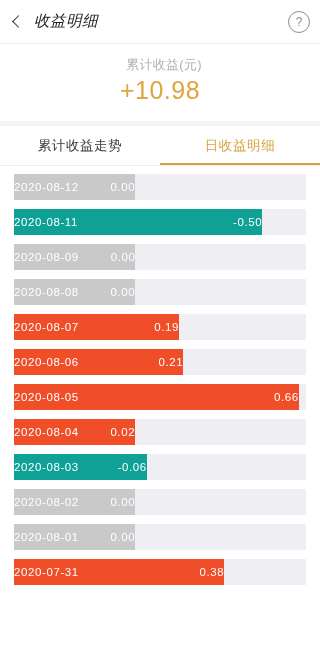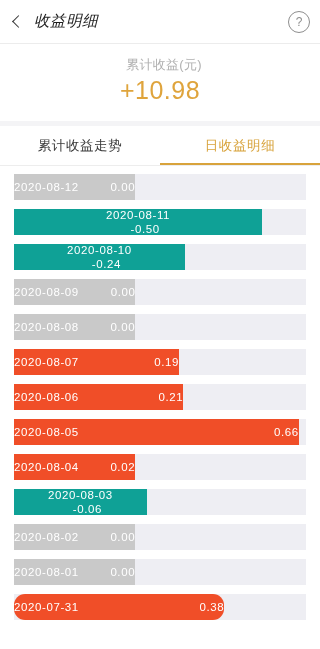--- a/index.html
+++ b/index.html
@@ -129,21 +129,21 @@
     display: flex;
     align-items: center;
     justify-content: space-between;
     padding: 0 0;
     color: #ffffff;
     font-size: 11.5px;
     letter-spacing: .6px;
     white-space: nowrap;
   }
   .bar.pos  { background: #f04e28; }
-  .bar.neg  { background: #0fa196; flex-direction: column; }
+  .bar.neg  { background: #0fa196; }
   .bar.zero { background: #c9c9c9; }
   .bar .date { font-weight: 400; }
   .bar .val  { margin-left: 14px; }
 </style>
 </head>
 <body>
 
 <div class="navbar">
   <div class="back-btn">
     <span class="back-chevron"></span>
@@ -175,26 +175,20 @@
         <span class="val">0.00</span>
       </div>
     </div>
     <div class="row">
       <div class="bar neg" style="width: 85%;">
         <span class="date">2020-08-11</span>
         <span class="val">-0.50</span>
       </div>
     </div>
     <div class="row">
-      <div class="bar neg" style="width: 58.5%;">
-        <span class="date">2020-08-10</span>
-        <span class="val">-0.24</span>
-      </div>
-    </div>
-    <div class="row">
       <div class="bar zero" style="width: 41.5%; gap: 18px;">
         <span class="date">2020-08-09</span>
         <span class="val">0.00</span>
       </div>
     </div>
     <div class="row">
       <div class="bar zero" style="width: 41.5%;">
         <span class="date">2020-08-08</span>
         <span class="val">0.00</span>
       </div>
@@ -235,18 +229,18 @@
         <span class="val">0.00</span>
       </div>
     </div>
     <div class="row">
       <div class="bar zero" style="width: 41.5%;">
         <span class="date">2020-08-01</span>
         <span class="val">0.00</span>
       </div>
     </div>
     <div class="row">
-      <div class="bar pos" style="width: 72%; border-radius: 11px;">
+      <div class="bar pos" style="width: 72%;">
         <span class="date">2020-07-31</span>
         <span class="val">0.38</span>
       </div>
     </div>
   </div>
 
 </body></html>

